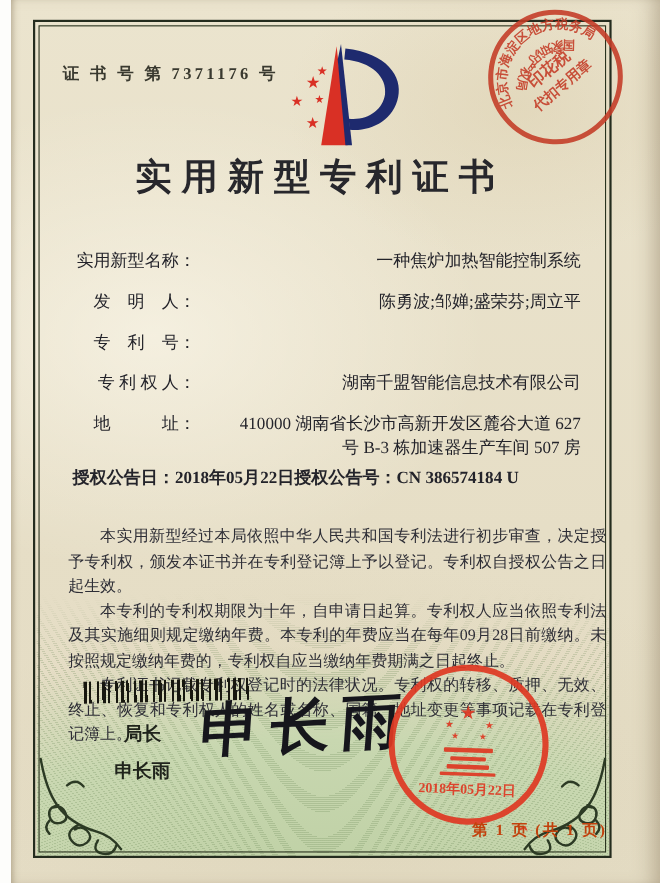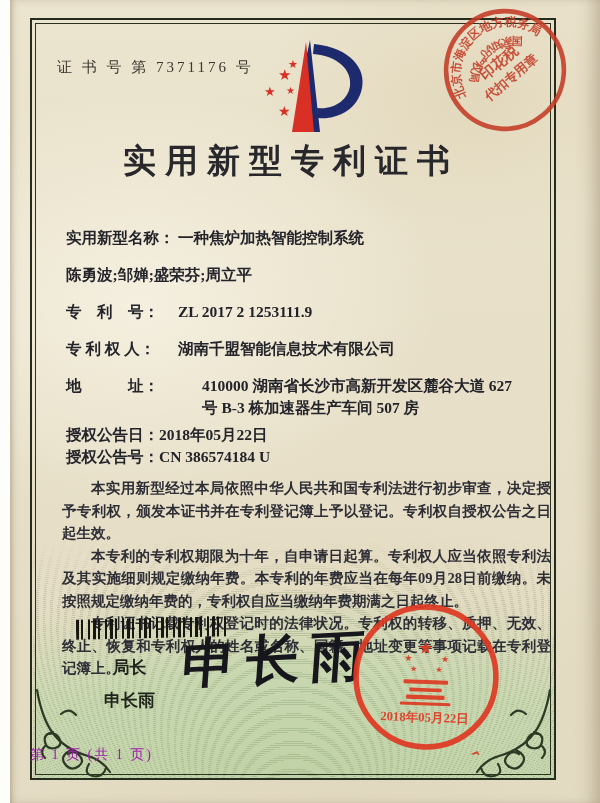--- a/index.html
+++ b/index.html
@@ -16,42 +16,42 @@
   
   .green-zone{position:absolute;left:33px;top:540px;width:521px;height:239px;
     background:
       repeating-radial-gradient(ellipse 160% 130% at 50% 132%, rgba(106,136,86,.26) 0 1px, rgba(0,0,0,0) 1px 5px),
       radial-gradient(ellipse 135% 118% at 50% 112%, #bed0a4 0%, #c8d7b0 48%, rgba(233,226,204,0) 78%);
     -webkit-mask-image:linear-gradient(to bottom, transparent 0, #000 26%);
     mask-image:linear-gradient(to bottom, transparent 0, #000 26%);}
   
   .frame{position:absolute;left:30px;top:18px;width:522px;height:758px;border:2.5px solid #242c1e;}
   .frame-inner{position:absolute;left:3px;top:3px;right:3px;bottom:3px;border:1px solid #2a331f;}
-  .certno{position:absolute;left:57px;top:58px;font-size:15px;font-weight:400;letter-spacing:3px;color:#39392f;}
+  .certno{position:absolute;left:57px;top:58px;font-size:15px;font-weight:700;letter-spacing:3px;color:#39392f;}
   .logo{position:absolute;left:244px;top:34px;}
   .title{position:absolute;left:30px;top:139px;width:522px;text-align:center;
     font-size:33px;font-weight:700;letter-spacing:9px;color:#27272c;}
   .fields{position:absolute;left:66px;top:227px;width:462px;font-size:15.5px;color:#23232a;}
-  .frow{display:flex;margin-bottom:15px;line-height:22px;font-weight:700;}
+  .frow{display:flex;margin-bottom:15px;line-height:22px;font-weight:400;text-align:right;}
   .flabel{flex:0 0 112px;white-space:nowrap;}
   .fvalue{flex:1;}
   .frow.address{margin-bottom:5px;gap:24px;}
-  .grantrow{display:flex;justify-content:flex-start;line-height:22px;font-weight:700;flex-direction:column;}
+  .grantrow{display:flex;justify-content:flex-start;line-height:22px;font-weight:700;}
   .grantrow .pair{white-space:nowrap;}
   .bodytext{position:absolute;left:62px;top:477px;width:489px;font-size:14.5px;line-height:22.5px;
-    text-align:justify;color:#2e2e36;font-weight:700;}
+    text-align:justify;color:#2e2e36;font-weight:400;}
   .bodytext p{margin:0;text-indent:2em;}
   .barcode{position:absolute;left:76px;top:618px;width:152px;height:20px;transform:rotate(-1.4deg);
     background:repeating-linear-gradient(90deg,#17170f 0 3px,transparent 3px 5px,#17170f 5px 7px,transparent 7px 12px,#17170f 12px 14px,transparent 14px 17px);}
   .bureau{position:absolute;left:104px;top:651px;font-size:17px;font-weight:700;color:#20241c;line-height:33px;text-align:center;}
   .sig{position:absolute;left:182px;top:624px;font-size:54px;font-weight:700;color:#16161c;
     transform:rotate(-3deg) skewX(-7deg);letter-spacing:10px;font-family:"DejaVu Serif",serif;}
   .seal{position:absolute;left:350px;top:601px;transform:rotate(2deg);opacity:.93;}
-  .footer{position:absolute;left:30px;top:746px;width:522px;text-align:left;font-size:14px;
-    font-weight:400;color:#a21caf;letter-spacing:2px;}
+  .footer{position:absolute;left:30px;top:746px;width:522px;text-align:right;font-size:14px;
+    font-weight:700;color:#c2410c;letter-spacing:2px;}
   .stamp{position:absolute;left:436px;top:1px;transform:rotate(-40deg);opacity:.88;}
   .flourish{position:absolute;}
   .flourish.bl{left:33px;top:686px;}
   .flourish.br{left:474px;top:686px;transform:scaleX(-1);}
 </style>
 </head>
 <body>
 
 <div id="page">
   <div class="paper"></div>
@@ -98,25 +98,25 @@
   </svg>
 
   <div class="title">实用新型专利证书</div>
 
   <div class="fields">
     <div class="frow">
       <span class="flabel">实用新型名称：</span>
       <span class="fvalue">一种焦炉加热智能控制系统</span>
     </div>
     <div class="frow">
+      <span class="flabel">发　明　人：</span>
       <span class="fvalue">陈勇波;邹婵;盛荣芬;周立平</span>
     </div>
     <div class="frow">
       <span class="flabel">专　利　号：</span>
-      <span class="fvalue">ZL 2017 2 1253111.9</span>
     </div>
     <div class="frow">
       <span class="flabel">专 利 权 人：</span>
       <span class="fvalue">湖南千盟智能信息技术有限公司</span>
     </div>
     <div class="frow address">
       <span class="flabel">地　　　址：</span>
       <span class="fvalue">410000 湖南省长沙市高新开发区麓谷大道 627 号 B-3 栋加速器生产车间 507 房</span>
     </div>
     <div class="grantrow">

